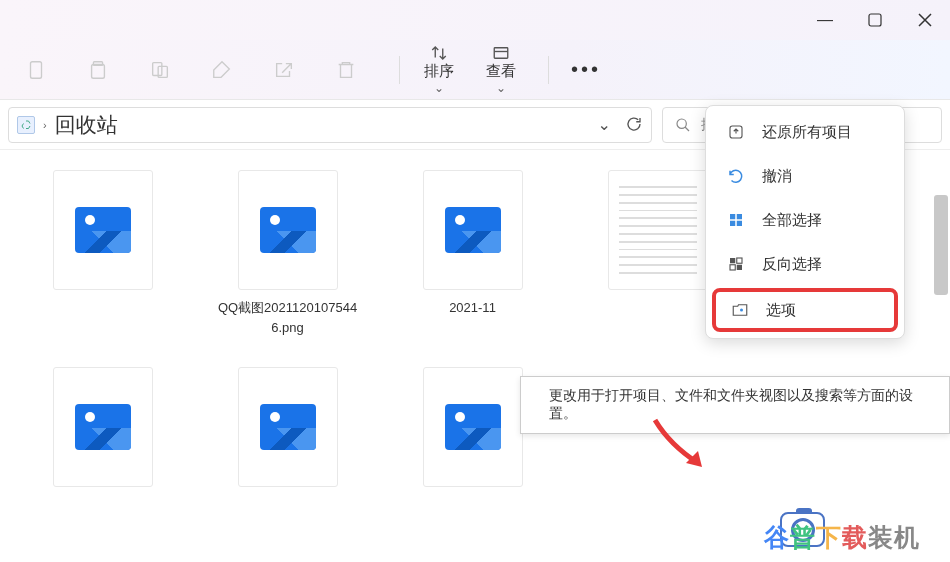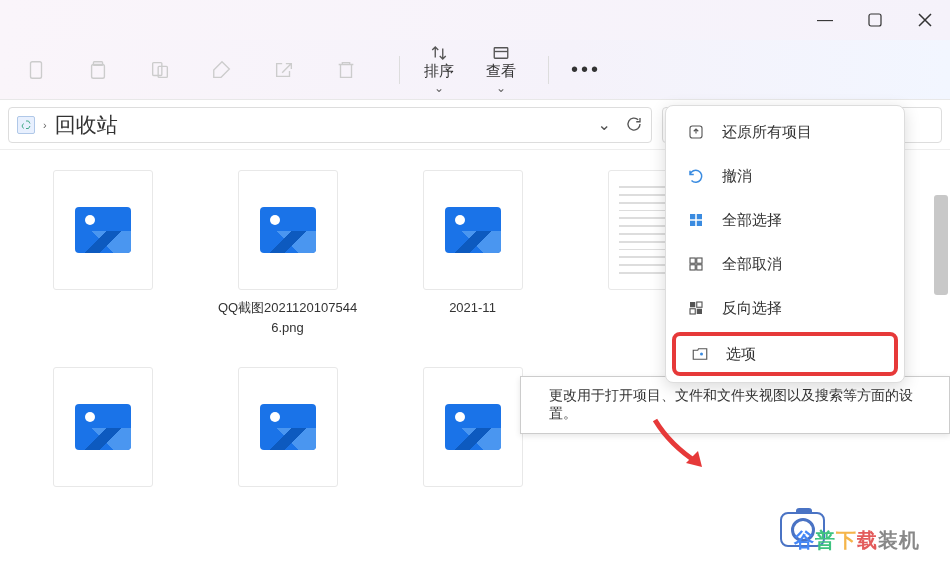--- a/index.html
+++ b/index.html
@@ -34,36 +34,36 @@
     .file-item { width: 145px; display: flex; flex-direction: column; align-items: center; cursor: pointer; }
     .file-thumb { width: 100px; height: 120px; background: #fff; border: 1px solid #e8e8e8; border-radius: 3px; display: flex; align-items: center; justify-content: center; position: relative; }
     .file-thumb.text-file { padding: 12px 10px; flex-direction: column; align-items: stretch; }
     .text-line { height: 2px; background: #ddd; margin: 3px 0; }
     .img-glyph { width: 56px; height: 46px; background: #1a73e8; border-radius: 4px; position: relative; }
     .img-glyph::before { content: ''; position: absolute; width: 10px; height: 10px; background: #fff; border-radius: 50%; top: 8px; left: 10px; }
     .img-glyph::after { content: ''; position: absolute; bottom: 0; left: 0; right: 0; height: 22px; background: linear-gradient(135deg, transparent 40%, #0d5abf 40%, #0d5abf 60%, transparent 60%), linear-gradient(45deg, transparent 50%, #4a96f0 50%); border-radius: 0 0 4px 4px; }
     .file-name { font-size: 13px; color: #333; text-align: center; margin-top: 8px; line-height: 1.5; word-break: break-all; }
     
     
-    .context-menu { position: absolute; right: 45px; top: 105px; width: 240px; background: #fff; border: 1px solid #ddd; border-radius: 8px; box-shadow: 0 4px 16px rgba(0,0,0,0.15); z-index: 100; padding: 4px 0; }
+    .context-menu { position: absolute; right: 45px; top: 105px; width: 200px; background: #fff; border: 1px solid #ddd; border-radius: 8px; box-shadow: 0 4px 16px rgba(0,0,0,0.15); z-index: 100; padding: 4px 0; }
     .menu-item { display: flex; align-items: center; padding: 12px 20px; font-size: 15px; color: #333; gap: 16px; cursor: pointer; }
     .menu-item.highlighted { border: 4px solid #e63939; border-radius: 8px; margin: 2px 6px; padding: 8px 14px; }
     .menu-icon { width: 20px; height: 20px; display: flex; align-items: center; justify-content: center; color: #555; }
     
     
     .tooltip { position: absolute; top: 376px; left: 520px; right: 0; background: #fff; border: 1px solid #ccc; padding: 10px 28px; font-size: 14px; color: #333; z-index: 90; box-shadow: 0 2px 6px rgba(0,0,0,0.1); }
     
     
     .arrow { position: absolute; top: 415px; left: 650px; z-index: 95; }
     
     
     .scrollbar { position: absolute; right: 2px; top: 195px; width: 14px; height: 100px; background: #c8c8c8; border-radius: 3px; z-index: 50; }
     
     
-    .watermark { position: absolute; bottom: 8px; right: 30px; font-size: 20px; font-weight: bold; z-index: 200; letter-spacing: 1px; }
+    .watermark { position: absolute; bottom: 8px; right: 30px; font-size: 25px; font-weight: bold; z-index: 200; letter-spacing: 1px; }
     .wm1 { color: #4486f6; }
     .wm2 { color: #3fc380; }
     .wm3 { color: #f5b54a; }
     .wm4 { color: #e35b5b; }
     .wm5 { color: #888; }
     
     
     .camera-overlay { position: absolute; bottom: 15px; right: 125px; width: 45px; height: 35px; background: #fff; border: 2px solid #4a73c4; border-radius: 8px; z-index: 150; display: flex; align-items: center; justify-content: center; }
     .camera-overlay::before { content:''; width: 18px; height: 18px; border: 3px solid #4a73c4; border-radius: 50%; }
     .camera-overlay::after { content:''; position: absolute; top:-6px; left: 14px; width: 16px; height: 6px; background: #4a73c4; border-radius: 3px 3px 0 0; }
@@ -252,31 +252,20 @@
           <rect x="13" y="4" width="7" height="7" fill="#3a8be0"></rect>
           <rect x="4" y="13" width="7" height="7" fill="#3a8be0"></rect>
           <rect x="13" y="13" width="7" height="7" fill="#3a8be0"></rect>
         </svg>
     </div>
     <span>全部选择</span>
   </div>
   <div class="menu-item">
     <div class="menu-icon">
       <svg width="18" height="18" viewBox="0 0 24 24">
-          <rect x="4" y="4" width="7" height="7" fill="none" stroke="#555" stroke-width="1.5"></rect>
-          <rect x="13" y="4" width="7" height="7" fill="none" stroke="#555" stroke-width="1.5"></rect>
-          <rect x="4" y="13" width="7" height="7" fill="none" stroke="#555" stroke-width="1.5"></rect>
-          <rect x="13" y="13" width="7" height="7" fill="none" stroke="#555" stroke-width="1.5"></rect>
-        </svg>
-    </div>
-    <span>全部取消</span>
-  </div>
-  <div class="menu-item">
-    <div class="menu-icon">
-      <svg width="18" height="18" viewBox="0 0 24 24">
           <rect x="4" y="4" width="7" height="7" fill="#555"></rect>
           <rect x="13" y="4" width="7" height="7" fill="none" stroke="#555" stroke-width="1.5"></rect>
           <rect x="4" y="13" width="7" height="7" fill="none" stroke="#555" stroke-width="1.5"></rect>
           <rect x="13" y="13" width="7" height="7" fill="#555"></rect>
         </svg>
     </div>
     <span>反向选择</span>
   </div>
   <div class="menu-item highlighted">
     <div class="menu-icon">

